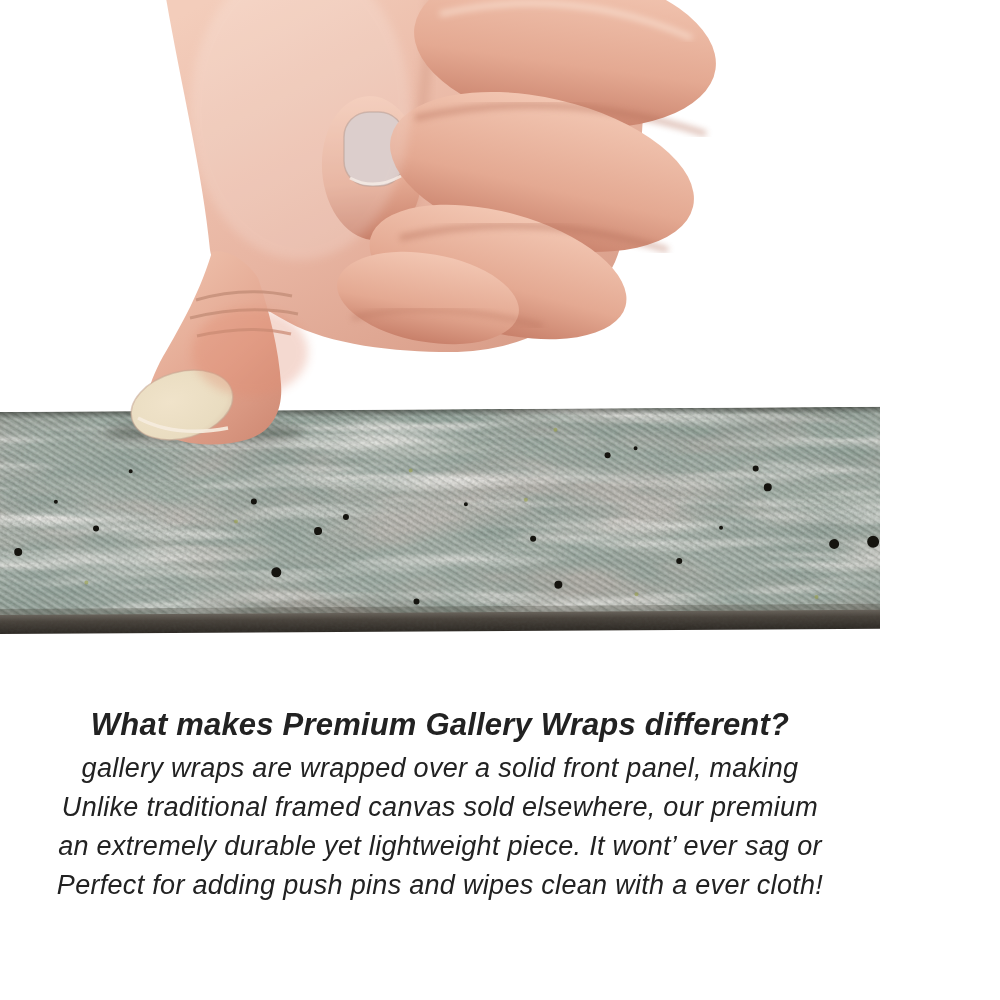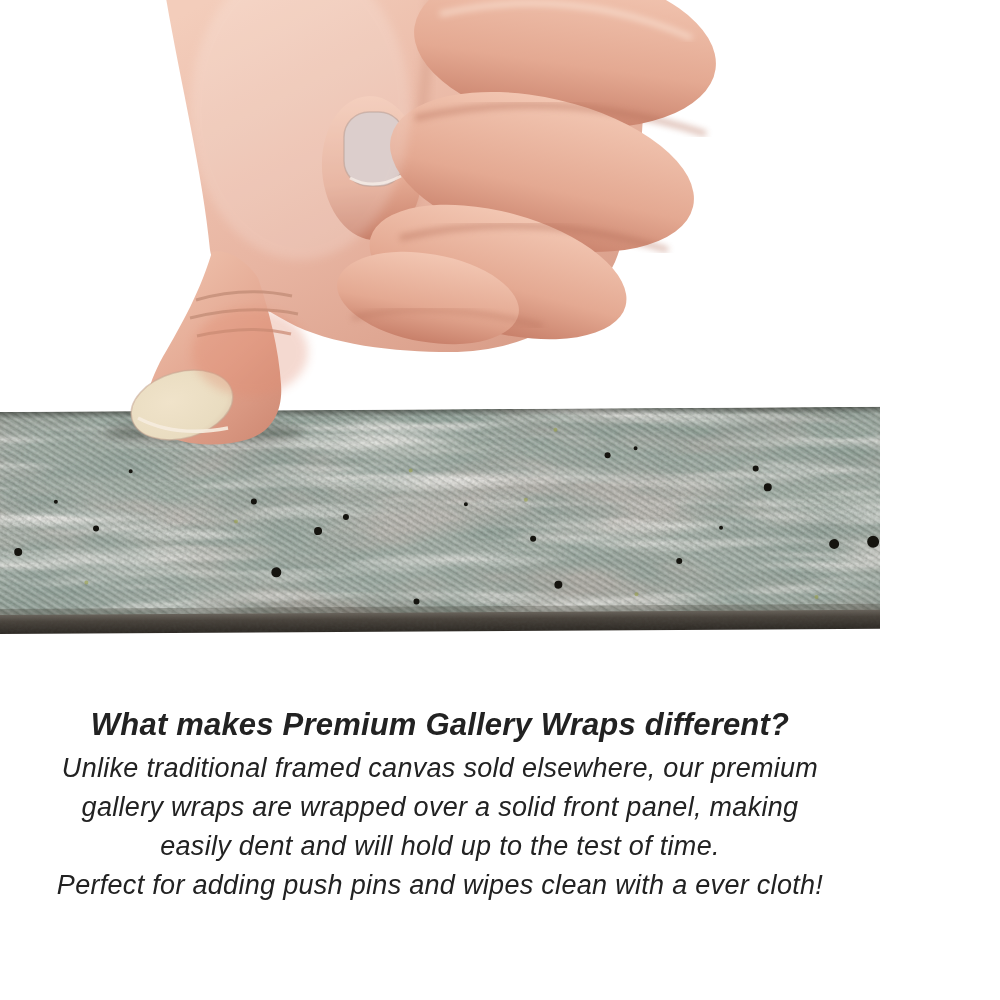--- a/index.html
+++ b/index.html
@@ -201,19 +201,19 @@
         <path d="M 197 336 Q 250 324 291 334"></path>
       </g>
       <ellipse cx="250" cy="352" rx="58" ry="44" fill="#e08a70" opacity="0.32" filter="url(#soft5)"></ellipse>
     </g>
 
     <ellipse cx="300" cy="110" rx="110" ry="150" fill="#ffffff" opacity="0.16" filter="url(#soft5)"></ellipse>
   </svg>
 
   <section class="info">
     <h1>What makes Premium Gallery Wraps different?</h1>
+    <p>gallery wraps are wrapped over a solid front panel, making</p>
     <p>Unlike traditional framed canvas sold elsewhere, our premium</p>
-    <p>gallery wraps are wrapped over a solid front panel, making</p>
-    <p>easily dent and will hold up to the test of time.</p>
+    <p>an extremely durable yet lightweight piece. It wont’ ever sag or</p>
     <p>Perfect for adding push pins and wipes clean with a ever cloth!</p>
   </section>
 
 </div>
 
 </body></html>

